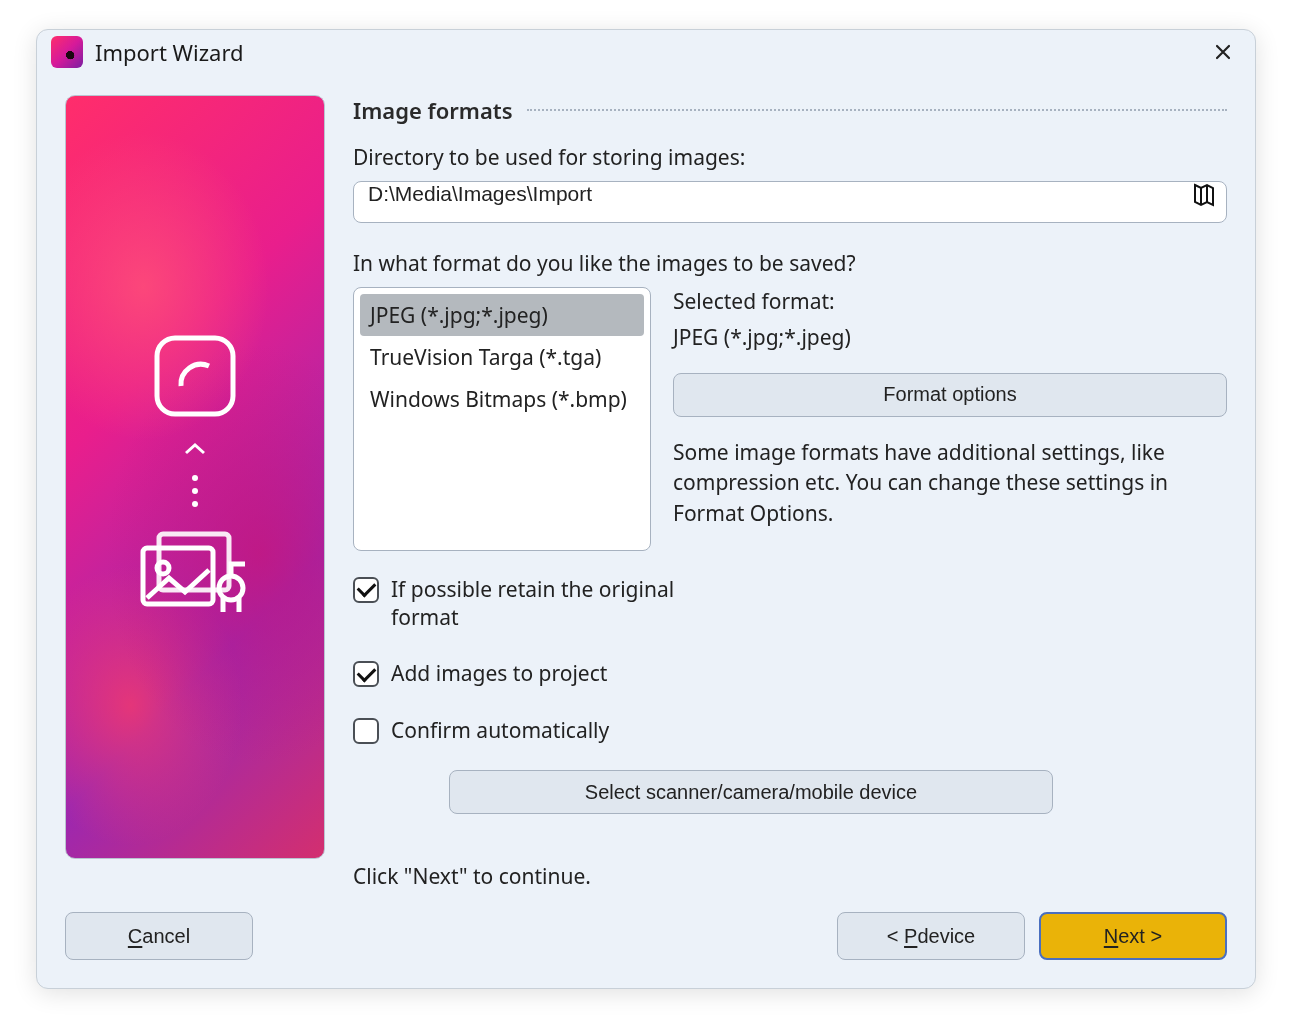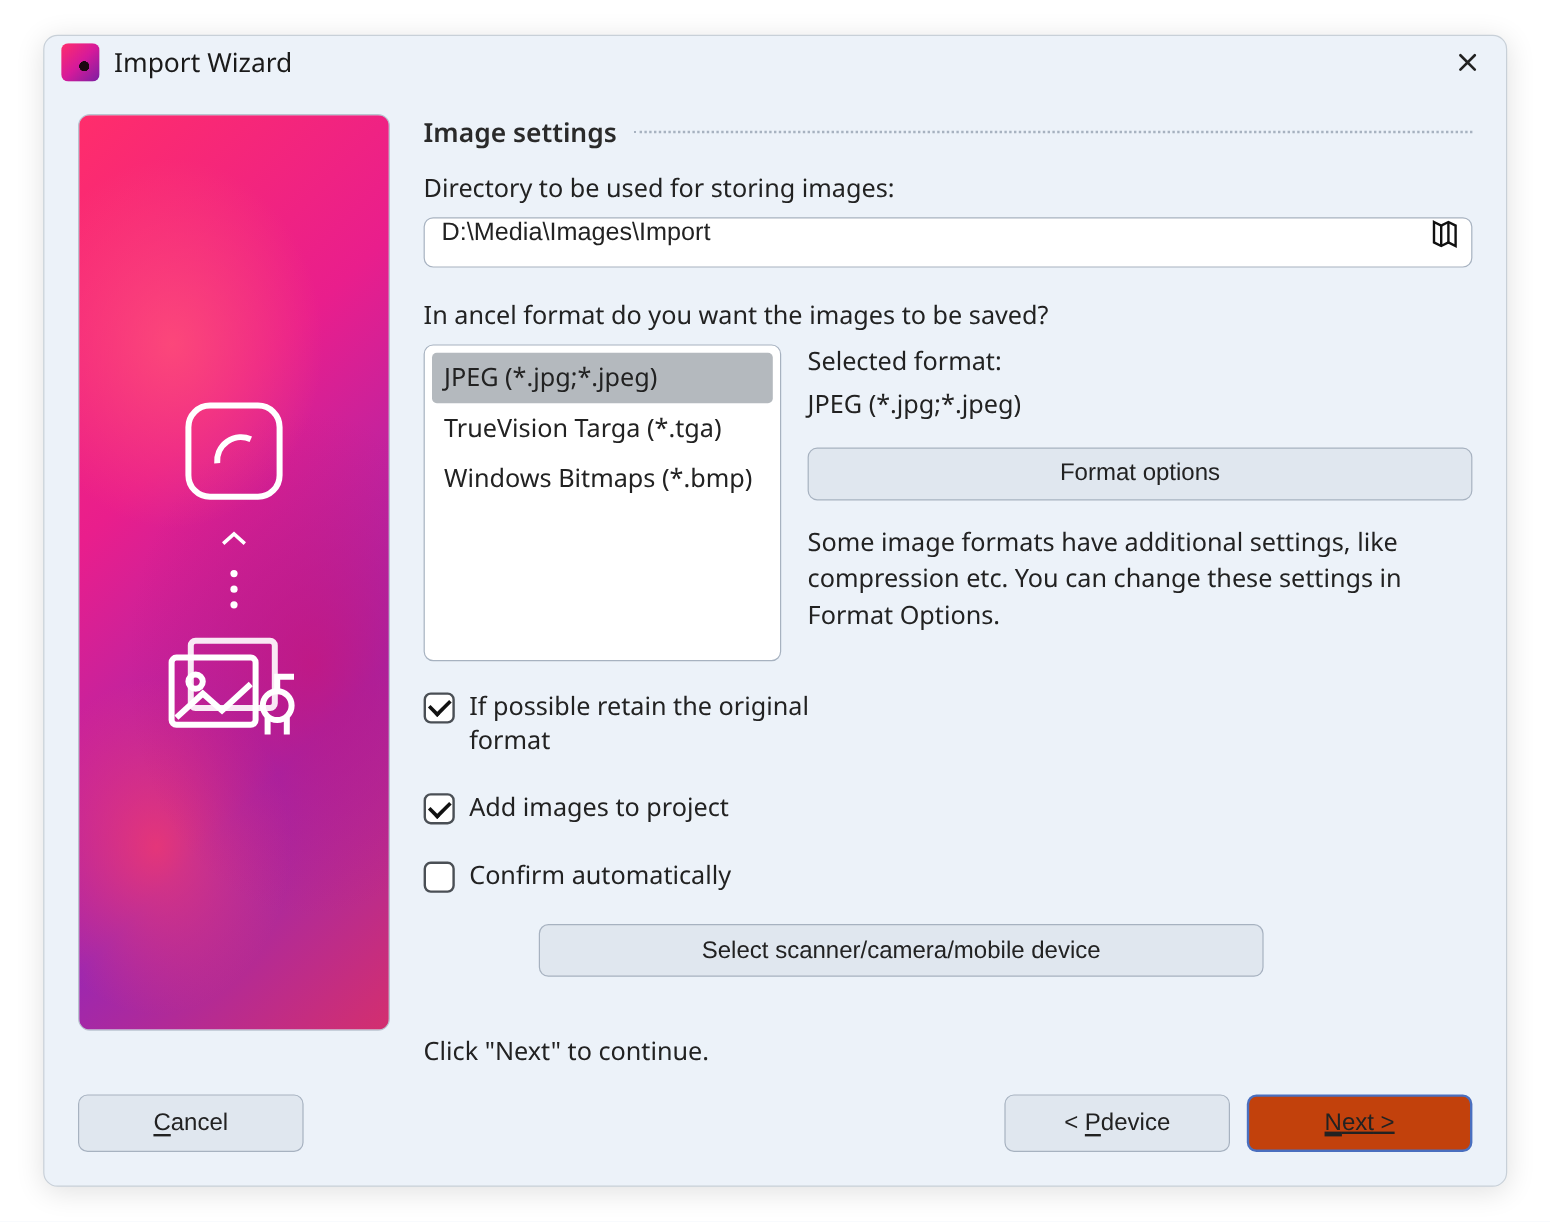--- a/index.html
+++ b/index.html
@@ -247,22 +247,21 @@
   .footer {
     display: flex;
     align-items: center;
     padding: 22px 28px 28px 28px;
     gap: 14px;
   }
   .footer-spacer { flex: 1; }
   .footer .btn { min-width: 188px; height: 48px; }
   .btn.primary {
     border: 2px solid #4a6fbf;
-    background: #c2410c;
-    text-decoration: underline;
+    background: #eab308;
   }
   .mnemonic { text-decoration: underline; text-underline-offset: 3px; }
 </style>
 </head>
 <body>
 
 <div class="window">
 
   <div class="titlebar">
     <div class="app-icon"></div>
@@ -298,36 +297,36 @@
           <circle cx="96" cy="62" r="12"></circle>
           <path d="M96 50 L96 38 L110 38"></path>
           <path d="M88 86 L88 72 M104 86 L104 72"></path>
         </svg>
       </div>
     </div>
 
     <div class="main">
 
       <div class="section-header">
-        <div class="section-title">Image settings</div>
+        <div class="section-title">Image formats</div>
         <div class="section-rule"></div>
       </div>
 
       <div class="field-label">Directory to be used for storing images:</div>
       <div class="path-input-row">
         <input class="path-input" value="D:\Media\Images\Import" style="">
         <div class="browse-btn">
           <svg width="26" height="26" viewBox="0 0 26 26" fill="none" stroke="#111" stroke-width="2">
             <path d="M4 3 L10 6 L16 3 L22 6 L22 23 L16 20 L10 23 L4 20 Z"></path>
             <path d="M10 6 L10 23 M16 3 L16 20"></path>
           </svg>
         </div>
       </div>
 
-      <div class="field-label">In ancel format do you want the images to be saved?</div>
+      <div class="field-label">In what format do you like the images to be saved?</div>
 
       <div class="format-row">
         <div class="listbox">
           <div class="listbox-item selected">JPEG (*.jpg;*.jpeg)</div>
           <div class="listbox-item">TrueVision Targa (*.tga)</div>
           <div class="listbox-item">Windows Bitmaps (*.bmp)</div>
         </div>
         <div class="format-right">
           <div class="small-label">Selected format:</div>
           <div class="selected-format-value">JPEG (*.jpg;*.jpeg)</div>

